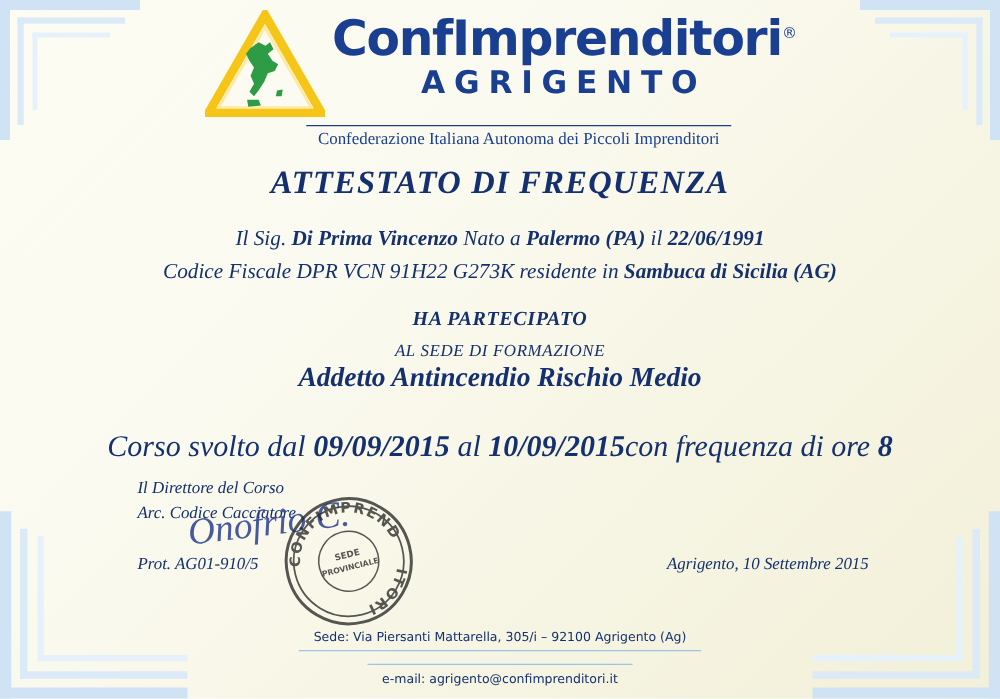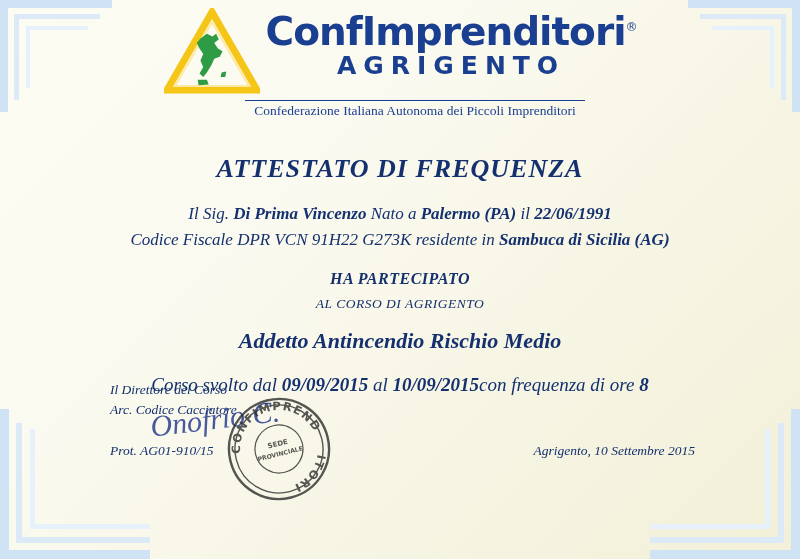--- a/index.html
+++ b/index.html
@@ -140,21 +140,21 @@
 
   
   .doc-title {
     text-align: center;
     font-family: "Liberation Serif", serif;
     font-style: italic;
     font-weight: bold;
     font-size: 26px;
     color: #14306e;
     letter-spacing: 1px;
-    margin-top: 35px;
+    margin-top: 12px;
   }
   .line {
     text-align: center;
     color: #14306e;
     font-family: "Liberation Serif", serif;
     font-style: italic;
   }
   .l-person {
     font-size: 17px;
     margin-top: 20px;
@@ -172,29 +172,29 @@
     letter-spacing: 0.5px;
   }
   .l-corso-label {
     font-size: 13.5px;
     margin-top: 8px;
     letter-spacing: 0.5px;
   }
   .l-course {
     font-size: 22px;
     font-weight: bold;
-    margin-top: 16px;
+    margin-top: 0;
   }
   .l-norm {
     font-size: 11.5px;
     margin-top: 6px;
   }
   .l-dates {
-    font-size: 19px;
-    margin-top: 20px;
+    font-size: 24px;
+    margin-top: 30px;
   }
   .l-dates b { font-weight: bold; }
 
   
   .sig-block {
     position: absolute;
     left: 110px;
     top: 380px;
     font-family: "Liberation Serif", serif;
     font-style: italic;
@@ -345,21 +345,21 @@
   </div>
 
   <div class="line l-fiscal">
     <span>Codice Fiscale DPR VCN</span>
     <span>91H22 G273K</span>
     <span>residente in</span>
     <b>Sambuca di Sicilia (AG)</b>
   </div>
 
   <div class="line l-partecipato">HA PARTECIPATO</div>
-  <div class="line l-corso-label">AL CORSO DI AGRIGENTO</div>
+  <div class="line l-corso-label">AL SEDE DI FORMAZIONE</div>
   <div class="line l-course">Addetto Antincendio Rischio Medio</div>
 
   <div class="line l-dates">
     <span>Corso svolto dal</span>
     <b>09/09/2015</b>
     <span>al</span>
     <b>10/09/2015</b><span>con frequenza di ore</span>
     <b>8</b>
   </div>
 
@@ -382,17 +382,21 @@
         <textPath href="#stamp-arc-top" startOffset="4%">CONFIMPREND</textPath>
       </text>
       <text font-family="DejaVu Sans, sans-serif" font-size="11.5" font-weight="bold" fill="#2d2d2d" letter-spacing="1.3">
         <textPath href="#stamp-arc-bottom" startOffset="12%">ITORI</textPath>
       </text>
       <text x="53" y="50" text-anchor="middle" font-family="DejaVu Sans, sans-serif" font-size="7" font-weight="bold" fill="#2d2d2d">SEDE</text>
       <text x="53" y="60" text-anchor="middle" font-family="DejaVu Sans, sans-serif" font-size="6.2" font-weight="bold" fill="#2d2d2d">PROVINCIALE</text>
     </svg>
   </div>
 
-  <div class="prot">Prot. AG01-910/15</div>
+  <div class="prot">Prot. AG01-910/5</div>
   <div class="place-date">Agrigento, 10 Settembre 2015</div>
 
+  <div class="footer">
+    <div><span class="fline1">Sede: Via Piersanti Mattarella, 305/i – 92100 Agrigento (Ag)</span></div>
+    <div><span class="fline2">e-mail: agrigento@confimprenditori.it</span></div>
+  </div>
 
 </div>
 
 </body></html>

